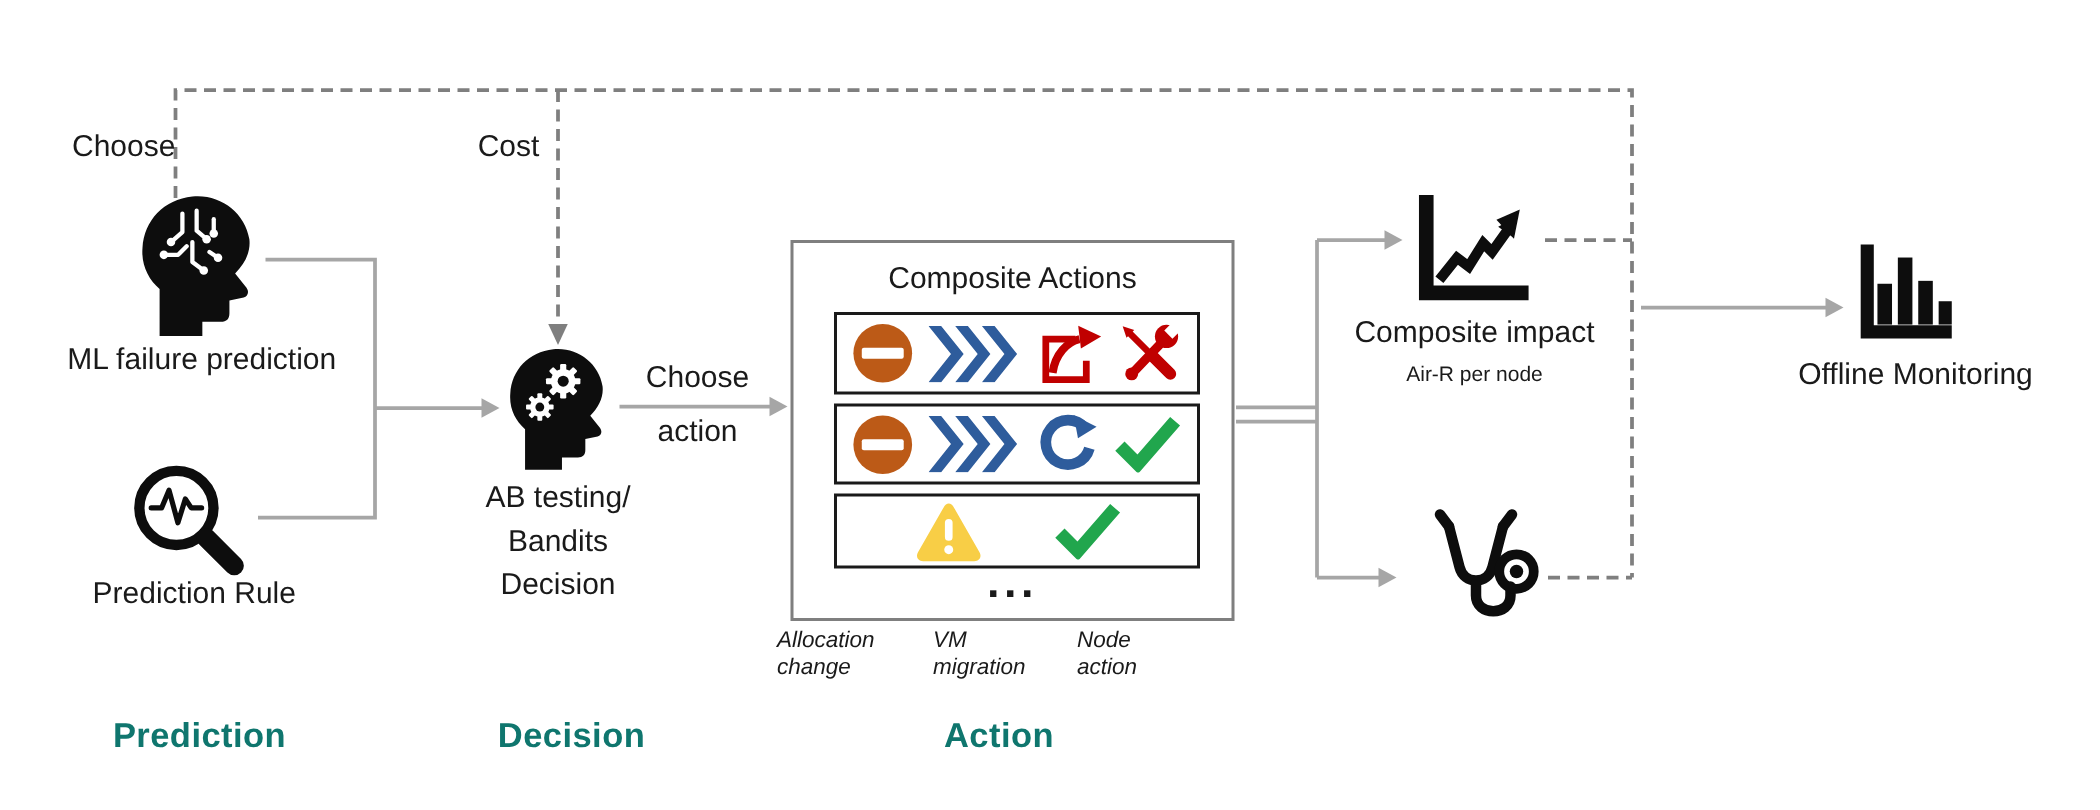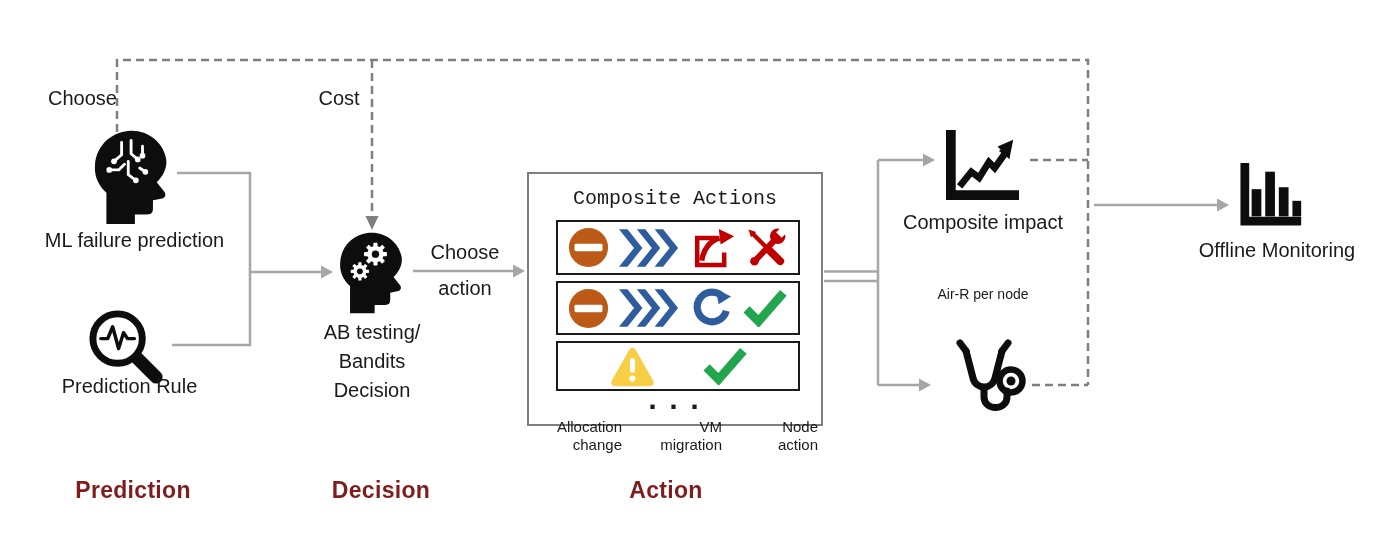--- a/index.html
+++ b/index.html
@@ -2,23 +2,23 @@
 <html style="--connector-gray: #a6a6a6; --dashed-gray: #7f7f7f; --box-border-gray: #7f7f7f; --icon-black: #0d0d0d; --no-entry-orange: #bc5a17; --chevron-blue: #2e5c9c; --action-red: #c00000; --check-green: #21a64d; --warning-yellow: #f8ce46;"><head>
 <meta charset="utf-8">
 <style>
   html,body{margin:0;padding:0;background:#ffffff;}
   .stage{
     position:relative;width:1400px;height:540px;background:#ffffff;
     font-family:"Liberation Sans",sans-serif;color:#1a1a1a;overflow:hidden;
   }
   .abs{position:absolute;}
   .lbl{font-size:20px;line-height:1.25;text-align:center;color:#1a1a1a;white-space:nowrap;}
-  .small{font-size:14px;margin-top:45px;}
-  .col-lbl{font-size:15px;line-height:18px;text-align:right;white-space:nowrap;}
-  .stage-lbl{font-size:23px;font-weight:900;letter-spacing:0.3px;text-align:center;white-space:nowrap;color:#7f1d1d;}
+  .small{font-size:14px;}
+  .col-lbl{font-size:15px;line-height:18px;text-align:left;white-space:nowrap;font-style:italic;}
+  .stage-lbl{font-size:23px;font-weight:900;letter-spacing:0.3px;text-align:center;white-space:nowrap;color:#0f766e;}
   .right{text-align:right;}
   .box{
     background:#fff;border:2px solid var(--box-border-gray,#7f7f7f);
   }
   .action-row{
     position:absolute;left:27px;width:240px;background:#fff;
     border:2.5px solid #1a1a1a;display:flex;align-items:center;
     justify-content:space-evenly;
   }
   .ellipsis{font-size:30px;font-weight:900;letter-spacing:3px;line-height:10px;text-align:center;}
@@ -108,21 +108,21 @@
   </div>
   <div class="abs lbl" style="left:27px;top:228px;width:215px;">ML failure prediction</div>
 
   <div class="abs" style="left:85px;top:306px;">
     <svg width="84" height="84" viewBox="0 0 85 85">
       <circle class="stroke-black" cx="33" cy="33" r="25" stroke-width="7" fill="#fff"></circle>
       <polyline class="stroke-black" stroke-width="3.5" stroke-linejoin="round" stroke-linecap="round" points="16,33 23,33 28,21 34,43 39,27 43,33 50,33"></polyline>
       <line class="stroke-black" x1="53" y1="53" x2="72" y2="72" stroke-width="13" stroke-linecap="round"></line>
     </svg>
   </div>
-  <div class="abs lbl" style="left:52px;top:374px;width:155px;">Prediction Rule</div>
+  <div class="abs lbl" style="left:52px;top:384px;width:155px;">Prediction Rule</div>
 
   <div class="abs" style="left:336px;top:232px;">
     <svg width="74" height="82" viewBox="0 0 90 100">
       <path class="fill-black" d="M40,1 C20,3 6,18 5,37 C4,49 9,59 17,66 L17,99 L47,99 L47,89 L60,89 C64,89 66,87 66,83 L66,74 L76,72 C79,71 80,68 78,65 L70,55 C77,48 81,40 80,31 C77,12 59,-1 40,1 Z"></path>
       <g transform="translate(48,27)">
         <g fill="#ffffff">
           <circle r="10"></circle>
           <rect x="-2.5" y="-14" width="5" height="28" rx="1"></rect>
           <rect x="-2.5" y="-14" width="5" height="28" rx="1" transform="rotate(45)"></rect>
           <rect x="-2.5" y="-14" width="5" height="28" rx="1" transform="rotate(90)"></rect>
@@ -143,21 +143,21 @@
     </svg>
   </div>
   <div class="abs lbl" style="left:302px;top:318px;width:140px;line-height:29px;">
     <div>AB testing/</div>
     <div>Bandits</div>
     <div>Decision</div>
   </div>
   <div class="abs lbl" style="left:415px;top:240px;width:100px;">Choose</div>
   <div class="abs lbl" style="left:415px;top:276px;width:100px;">action</div>
 
-  <div class="abs box" style="left:527px;top:172px;width:292px;height:250px;font-family:Liberation Mono, monospace;">
+  <div class="abs box" style="left:527px;top:160px;width:292px;height:250px;">
     <div class="abs lbl" style="left:0;top:12px;width:292px;">Composite Actions</div>
 
     <div class="action-row" style="top:46px;height:51px;">
       <span>
         <svg width="41" height="41" viewBox="0 0 44 44">
           <circle class="fill-orange" cx="22" cy="22" r="21"></circle>
           <rect x="7" y="18" width="30" height="8" rx="1.5" fill="#ffffff"></rect>
         </svg>
       </span>
       <span>

